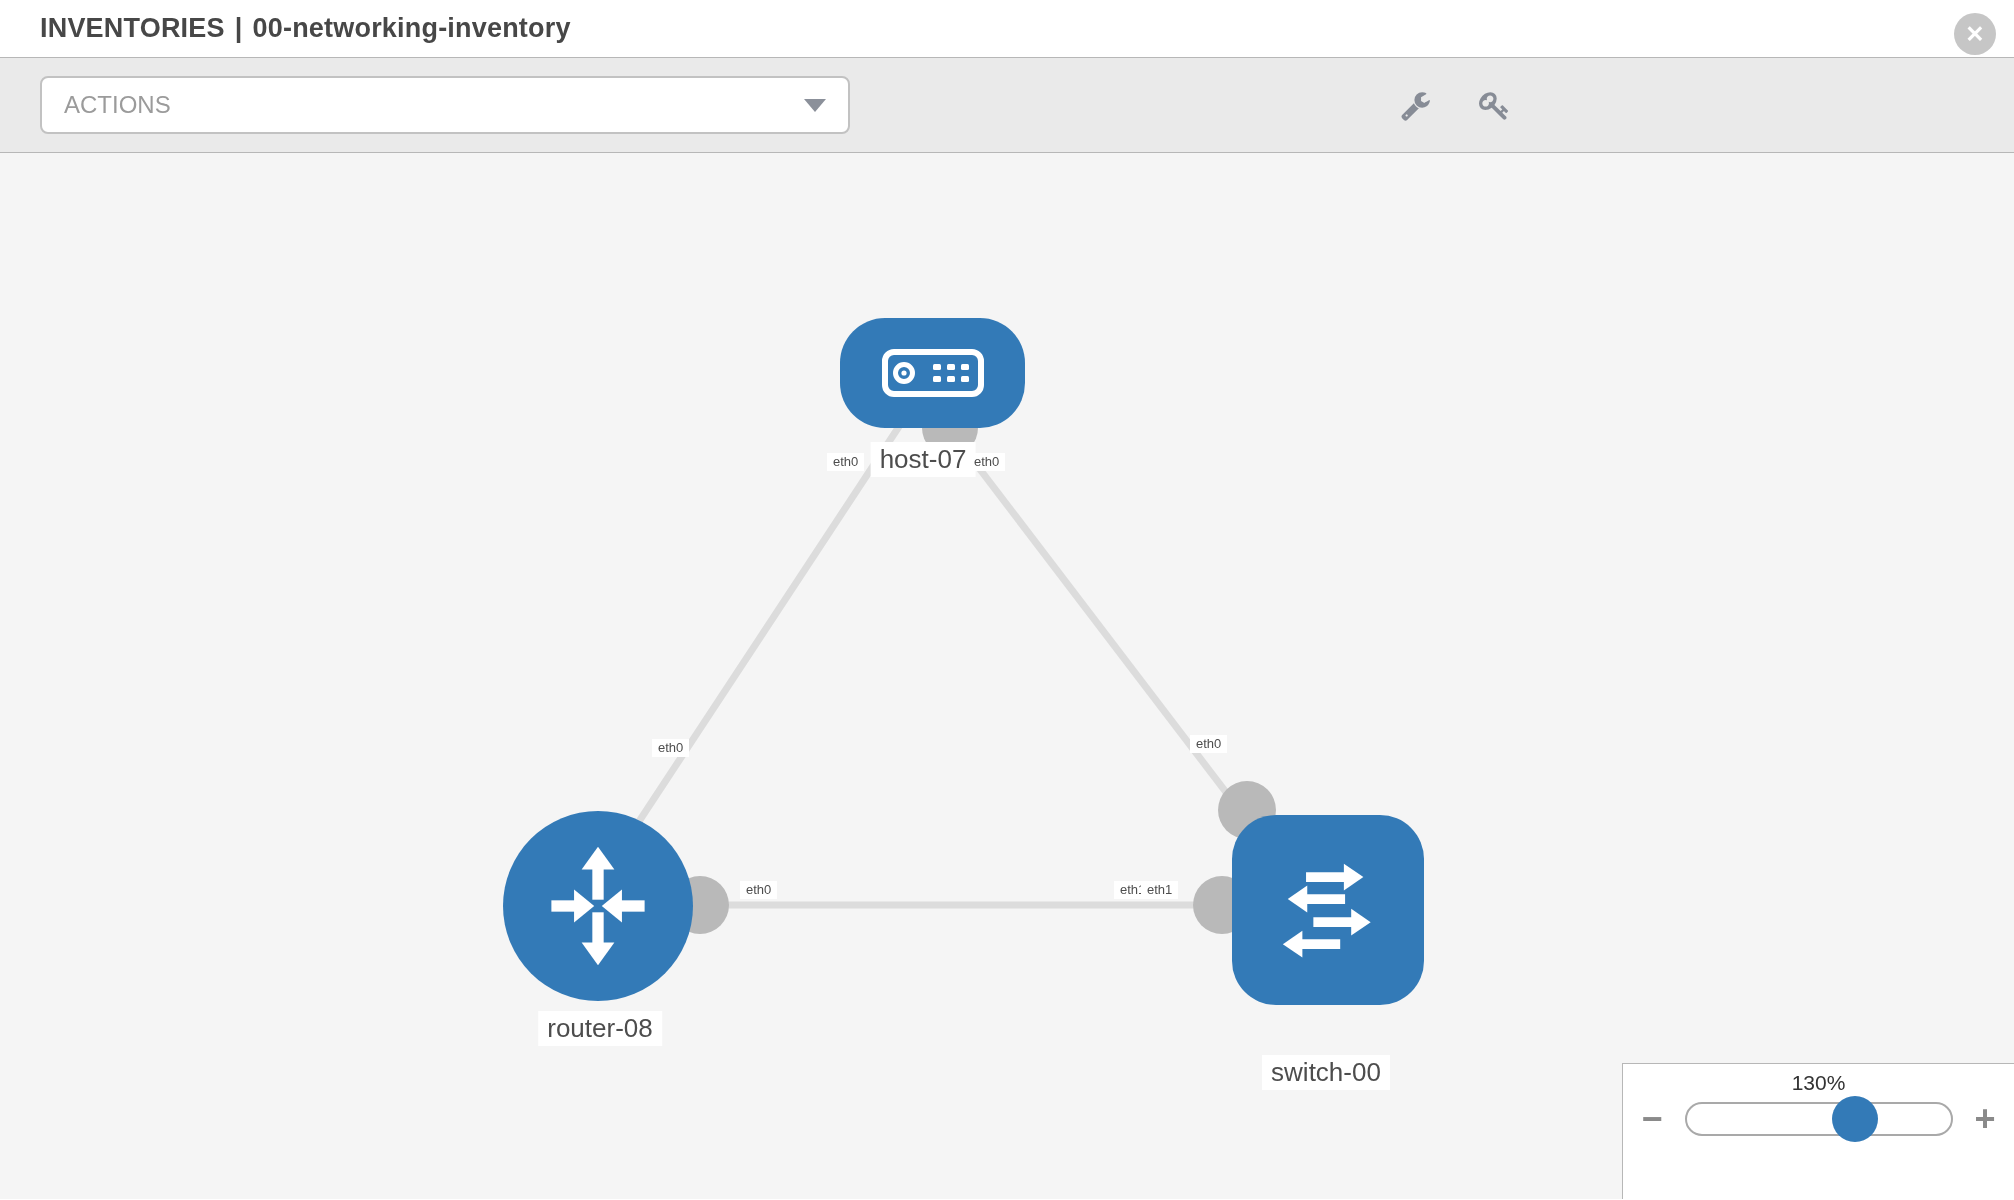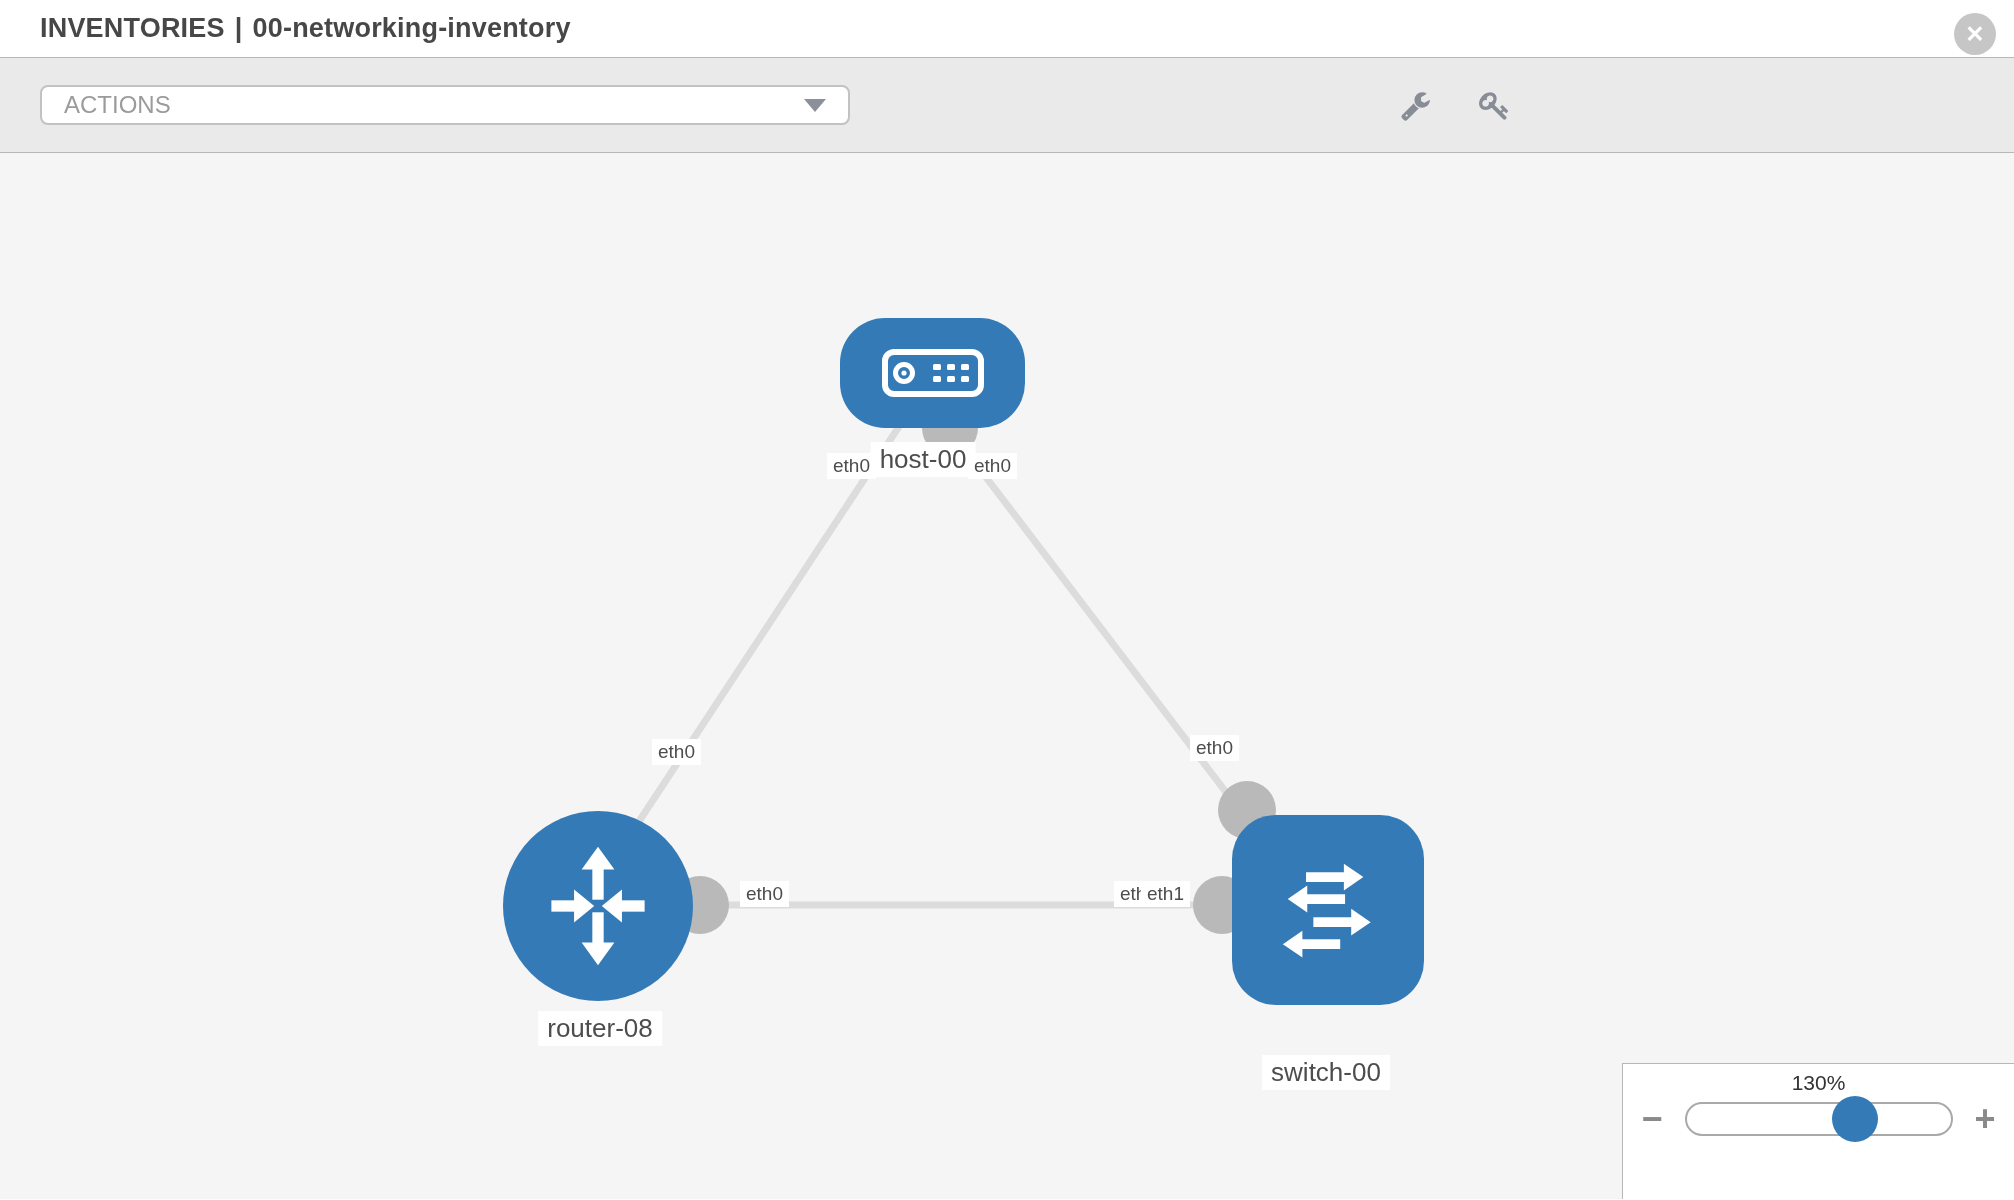--- a/index.html
+++ b/index.html
@@ -13,21 +13,21 @@
   .title .sep { margin:0 10px; }
   .close-btn { position:absolute; right:18px; top:13px; width:42px; height:42px;
     border-radius:50%; background:#c6c6c6; color:#fff; display:flex;
     align-items:center; justify-content:center; font-size:23px; font-weight:bold;
     cursor:pointer; }
 
   
   .toolbar { height:96px; background:#eaeaea; border-top:1px solid #b7b7b7;
     border-bottom:1px solid #b7b7b7; display:flex; align-items:center;
     padding:0 24px 0 40px; }
-  .combo { height:40px; background:#fff; border:2px solid #c2c2c2; border-radius:8px;
+  .combo { height:58px; background:#fff; border:2px solid #c2c2c2; border-radius:8px;
     display:flex; align-items:center; justify-content:space-between;
     padding:0 22px; color:#9b9b9b; font-size:24px; cursor:pointer; }
   .combo-actions { width:810px; }
   .combo-search { width:787px; }
   .caret { width:0; height:0; border-left:11px solid transparent;
     border-right:11px solid transparent; border-top:13px solid #8b909a; }
   .tool-icons { flex:1; display:flex; align-items:center; justify-content:center;
     gap:48px; padding-left:70px; }
   .tool-icons svg { width:31px; height:31px; fill:#878c96; cursor:pointer; }
 
@@ -36,21 +36,21 @@
   .canvas svg.graph { position:absolute; left:0; top:0; }
   .node { position:absolute; background:#337ab7; display:flex; align-items:center;
     justify-content:center; z-index:2; cursor:pointer; }
   .node-host   { left:840px;  top:165px; width:185px; height:110px; border-radius:45px; }
   .node-router { left:503px;  top:658px; width:190px; height:190px; border-radius:50%; }
   .node-switch { left:1232px; top:662px; width:192px; height:190px; border-radius:44px; }
 
   .lbl { position:absolute; background:#fff; color:#4d4d4d; z-index:3;
     white-space:nowrap; line-height:1.25; }
   .lbl-node { font-size:26px; padding:1px 9px; transform:translateX(-50%); }
-  .lbl-eth  { font-size:19px; padding:1px 6px; }
+  .lbl-eth  { font-size:13px; padding:1px 6px; }
 
   
   .zoom-panel { position:absolute; right:0; bottom:0; width:392px; height:136px;
     background:#fff; border-left:1px solid #b7b7b7; border-top:1px solid #b7b7b7;
     display:flex; flex-direction:column; align-items:center; z-index:5; }
   .zoom-level { margin-top:7px; font-size:21px; color:#333; }
   .zoom-row { display:flex; align-items:center; gap:22px; margin-top:6px; }
   .zoom-btn { font-size:36px; font-weight:bold; color:#8a8a8a; line-height:1;
     cursor:pointer; user-select:none; }
   .zoom-track { position:relative; width:268px; height:34px; background:#fff;
@@ -137,21 +137,21 @@
         <line x1="64" y1="41" x2="30" y2="41"></line>
         <polygon points="17,41 33,30 33,52" stroke="none"></polygon>
         <line x1="38" y1="60" x2="72" y2="60"></line>
         <polygon points="85,60 69,49 69,71" stroke="none"></polygon>
         <line x1="60" y1="78" x2="26" y2="78"></line>
         <polygon points="13,78 29,67 29,89" stroke="none"></polygon>
       </g>
     </svg>
   </div>
 
-  <div class="lbl lbl-node" style="left:923px; top:289px;">host-00</div>
+  <div class="lbl lbl-node" style="left:923px; top:289px;">host-07</div>
   <div class="lbl lbl-node" style="left:600px; top:858px;">router-08</div>
   <div class="lbl lbl-node" style="left:1326px; top:902px;">switch-00</div>
 
   <div class="lbl lbl-eth" style="left:827px; top:300px;">eth0</div>
   <div class="lbl lbl-eth" style="left:968px; top:300px;">eth0</div>
   <div class="lbl lbl-eth" style="left:652px; top:586px;">eth0</div>
   <div class="lbl lbl-eth" style="left:1190px; top:582px;">eth0</div>
   <div class="lbl lbl-eth" style="left:740px; top:728px;">eth0</div>
   <div class="lbl lbl-eth" style="left:1114px; top:728px;">eth1</div>
   <div class="lbl lbl-eth" style="left:1141px; top:728px;">eth1</div>

